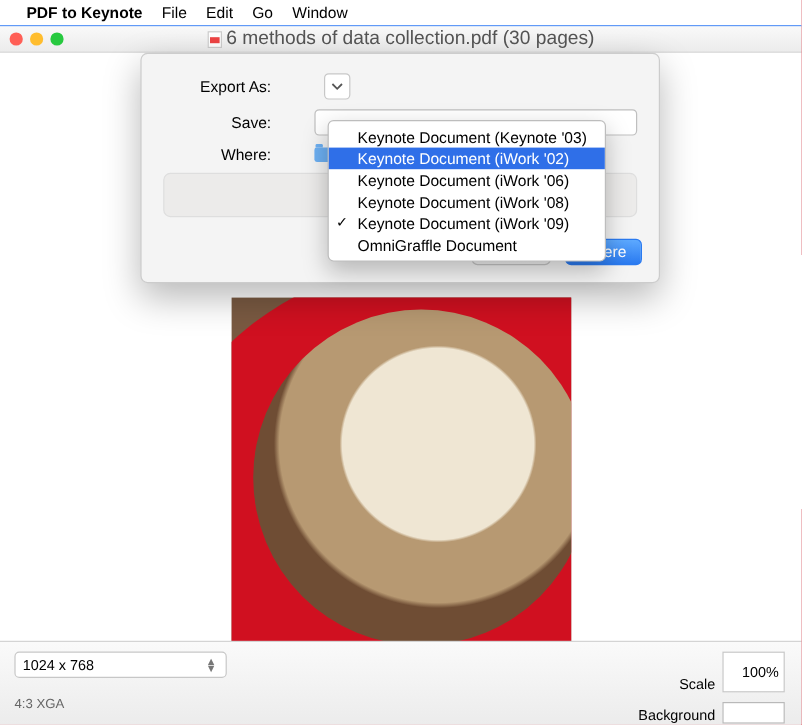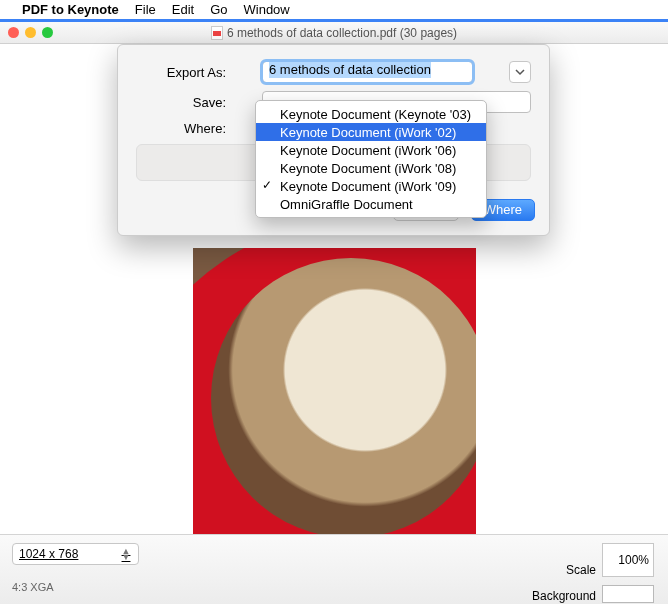--- a/index.html
+++ b/index.html
@@ -14,21 +14,21 @@
     position: relative;
   }
 
   
   .menubar {
     height: 22px;
     background: #fff;
     display: flex;
     align-items: center;
     padding: 0 12px;
-    border-bottom: 3px solid #3b82f6;
+    border-bottom: 1px solid #3b82f6;
   }
   .menubar .apple { font-size: 14px; margin-right: 10px; }
   .menubar span { margin-right: 16px; }
   .menubar .appname { font-weight: 700; }
 
   
   .titlebar {
     height: 22px;
     background: linear-gradient(#f9f9f9,#ececec);
     display: flex;
@@ -36,21 +36,21 @@
     border-bottom: 1px solid #d0d0d0;
     position: relative;
   }
   .traffic { display: flex; gap: 6px; margin-left: 8px; }
   .dot { width: 11px; height: 11px; border-radius: 50%; }
   .red { background: #ff5f56; }
   .yellow { background: #ffbd2e; }
   .green { background: #27c93f; }
   .titletext {
     position: absolute; left: 0; right: 0;
-    text-align: center; font-size: 12px; color: #555;
+    text-align: center; font-size: 16px; color: #555;
     pointer-events: none;
   }
   .pdficon {
     display: inline-block; width: 12px; height: 14px;
     background: #fff; border:1px solid #ccc; position: relative;
     vertical-align: -3px; margin-right: 4px;
   }
   .pdficon::after{
     content:""; position:absolute; left:1px; right:1px; top:4px; height:5px;
     background:#e44;
@@ -92,21 +92,21 @@
     display:inline-block; min-width:64px; height:22px; line-height:20px;
     padding:0 12px; border:1px solid #c7c7c7; border-radius:5px;
     background:linear-gradient(#fff,#f2f2f2); font-size:13px; margin-left:8px;
   }
   .macbtn.primary {
     background:linear-gradient(#5da9ff,#2a7af0); color:#fff; border-color:#2a7af0;
   }
 
   
   .dropdown {
-    position:absolute; left:255px; top:100px; width:232px;
+    position:absolute; left:273px; top:100px; width:232px;
     background:#fff; border:1px solid #bdbdbd; border-radius:5px;
     box-shadow: 0 8px 20px rgba(0,0,0,.25); z-index: 50;
     padding:4px 0;
   }
   .opt {
     height:18px; padding: 0 12px 0 24px; position:relative;
     font-size:13px; white-space:nowrap; display:flex; align-items:center;
     cursor: default;
   }
   .opt.hl { background:#2f6fe8; color:#fff; }
@@ -132,23 +132,23 @@
   }
 
   
   .bottombar {
     position:absolute; left:0; right:0; bottom:0; height:70px;
     background:linear-gradient(#fafafa,#ececec);
     border-top:1px solid #d4d4d4;
     padding:8px 12px;
   }
   .resbox {
-    width:127px; height:22px; border:1px solid #c7c7c7; border-radius:4px;
+    width:177px; height:22px; border:1px solid #c7c7c7; border-radius:4px;
     background:#fff; display:flex; align-items:center; justify-content:space-between;
-    padding:0 6px; font-size:12px;text-decoration:underline;
+    padding:0 6px; font-size:12px;
   }
   .resbox .stepper { width:12px; color:#777; font-size:9px; line-height:6px; text-align:center; }
   .reslabel { font-size:11px; color:#666; margin-top:16px; }
   .right { position:absolute; right:14px; top:8px; text-align:right; font-size:12px; }
   .right .fld { margin-bottom:8px; display:flex; align-items:flex-end; justify-content:flex-end; }
   .right input.small { width:52px; height:18px; border:1px solid #c7c7c7; margin-left:6px; padding:16px 4px; font-size:12px; text-align:right; }
   .swatch { display:inline-block; width:52px; height:18px; background:#fff; border:1px solid #b9b9b9; margin-left:6px; }
 
   .foldericon {
     display:inline-block; width:16px; height:12px;
@@ -180,23 +180,20 @@
 </div>
 
 <div class="workspace">
   <div class="docpreview"></div>
 </div>
 
 <div class="sheet">
   <div class="sheet-body">
     <div class="row">
       <label>Export As:</label>
-      <div class="textinput focus">
-        <span class="sel">6 methods of data collection</span>
-      </div>
       <div class="discls">
         <svg width="10" height="10">
             <path d="M1 3 L5 7 L9 3" fill="none" stroke="#555" stroke-width="1.5"></path>
           </svg>
       </div>
     </div>
     <div class="row">
       <label>Save:</label>
       <div class="textinput"></div>
     </div>

